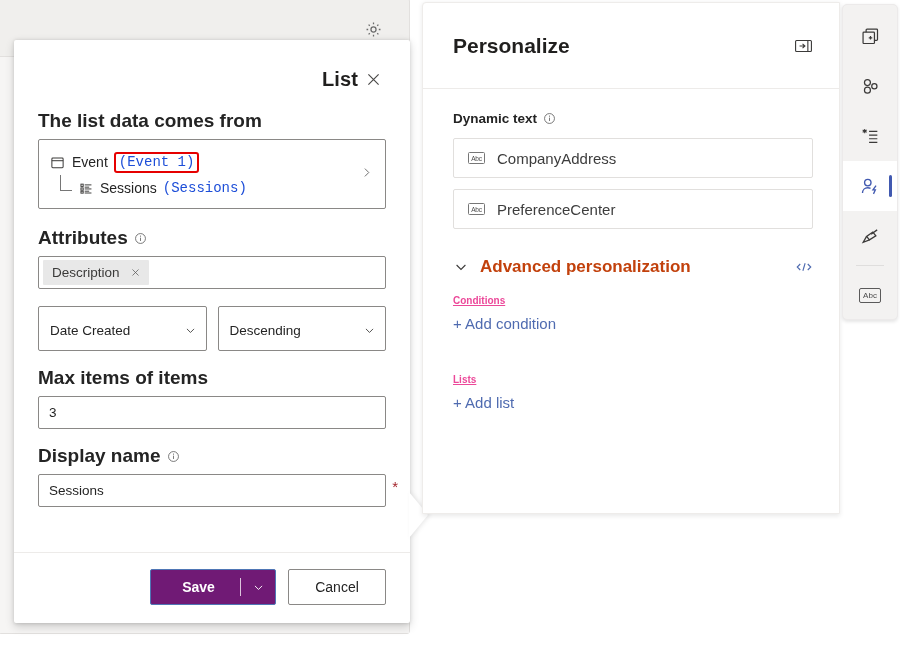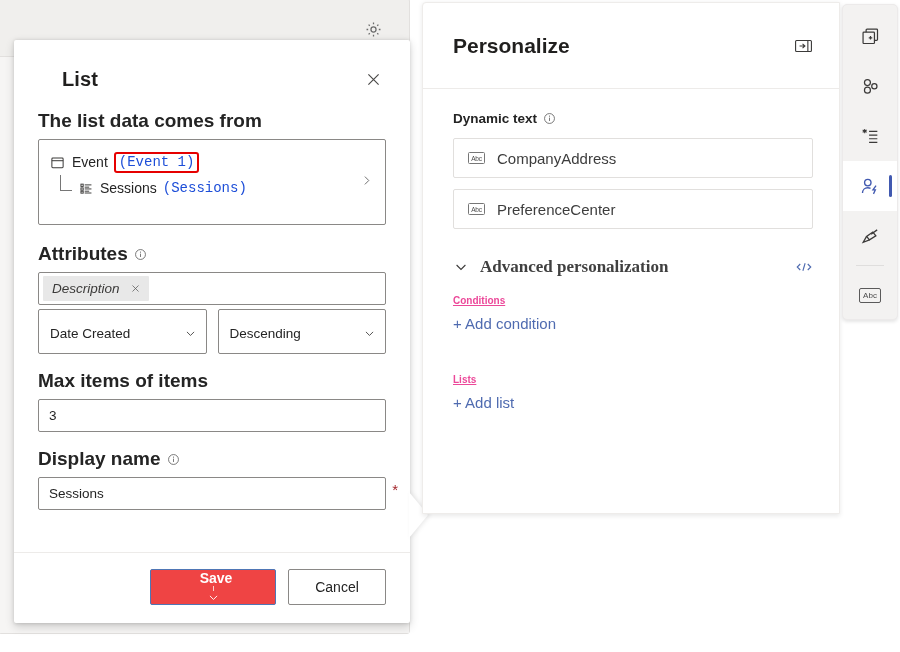--- a/index.html
+++ b/index.html
@@ -49,44 +49,43 @@
   .beak {
     position: absolute; left: 395px; top: 452px;
     width: 0; height: 0;
     border-top: 23px solid transparent;
     border-bottom: 23px solid transparent;
     border-left: 19px solid #ffffff;
     filter: drop-shadow(2px 0 2px rgba(0,0,0,0.09));
   }
 
   .dlg-header {
-    display:flex; align-items:center; justify-content:space-between;
+    display:flex; align-items:center; justify-content:flex-end;
     padding: 24px 22px 6px 16px;
-    margin-left: 32px;
   }
   .dlg-title {
     font-size: 20px; font-weight: 600; color: #201f1e; letter-spacing: 0.1px;
   }
   .close-btn {
     width: 30px; height: 30px; display:flex; align-items:center; justify-content:center;
     color: #494847; cursor: pointer;
   }
 
   .dlg-body { padding: 10px 24px 0 24px; flex: 1 1 auto; }
 
   .field-label {
     font-size: 19px; font-weight: 700; color: #242424;
     margin: 0 0 7px 0; display:flex; align-items:center; gap:6px;
   }
   .info-icon { color:#5d5d5d; display:inline-flex; }
 
   
   .source-box {
     border: 1px solid #8a8886; border-radius: 2px;
-    height: 86px; position: relative;
+    height: 70px; position: relative;
     padding: 9px 12px 0 11px;
     margin-bottom: 18px;
     background:#fff;
   }
   .src-row { display:flex; align-items:center; gap:7px; font-size:14px; color:#242424; height:26px;}
   .src-row.child { padding-left: 10px; gap:6px; }
   .src-muted { color:#1d4ed8;font-family:Liberation Mono, monospace; }
   .hl-box {
     outline: 2px solid #e60000;
     padding: 0px 3px 1px 3px;
@@ -100,23 +99,22 @@
     position: relative; top: -5px;
   }
   .src-chevron {
     position: absolute; right: 12px; top: 50%; transform: translateY(-50%);
     color: #616161;
   }
 
   
   .attr-field {
     border: 1px solid #8a8886; border-radius: 2px; height: 33px;
-    display:flex; align-items:center; padding: 0 4px; margin-bottom: 4px;
+    display:flex; align-items:center; padding: 0 4px; margin-bottom: 17px;
     background:#fff;
-    font-style:italic;
   }
   .chip {
     display:flex; align-items:center; gap:10px;
     background: #e8e8e8; color:#3b3a39;
     height: 25px; padding: 0 8px 0 9px; font-size: 13.5px;
     border-radius: 1px;
   }
   .chip-x { color:#585858; display:inline-flex; cursor:pointer; }
 
   
@@ -143,22 +141,22 @@
     border-top: 1px solid #edebe9;
     padding: 16px 24px 18px 24px;
     display:flex; justify-content:flex-end; gap: 12px;
   }
   .btn {
     height: 36px; min-width: 92px; font-size: 14px;
     display:flex; align-items:center; justify-content:center;
     border-radius: 2px; cursor: pointer;
   }
   .btn-primary {
-    background: #ef4444; color:#ffffff; border:1px solid #4f76b5;
-    width: 126px; gap:0; padding:0;flex-direction:column;
+    background: #701a75; color:#ffffff; border:1px solid #4f76b5;
+    width: 126px; gap:0; padding:0;
   }
   .btn-primary .lbl { flex:1 1 auto; text-align:center; font-weight:600; padding-left:6px;}
   .btn-split-divider { width:1px; height:18px; background: rgba(255,255,255,0.75); }
   .btn-split-chev { width: 34px; display:flex; align-items:center; justify-content:center; color:#fff;}
   .btn-default {
     background:#ffffff; color:#242424; border:1px solid #8a8886; width: 98px;
   }
 
   
   .pers-panel {
@@ -193,21 +191,21 @@
     display:flex; align-items:center; justify-content:center;
     font-size: 6.5px; color:#4a4a4a; letter-spacing:-0.2px; flex:none;
     font-family:"Liberation Sans", sans-serif;
   }
 
   .adv-row {
     display:flex; align-items:center; justify-content:space-between;
     margin: 28px 0 18px 0;
   }
   .adv-left { display:flex; align-items:center; gap:11px; }
-  .adv-title { font-size: 17px; font-weight: 600; color:#404040;font-family:Liberation Serif, serif; }
+  .adv-title { font-size: 17px; font-weight: 600; color:#c2410c; }
   .adv-chev { color:#3b3a39; display:flex; }
   .code-icon { color:#4f6bb0; display:flex; cursor:pointer;}
 
   .sub-head { font-size: 10px; font-weight:700; color:#ec4899; margin: 18px 0 9px 0; text-decoration: underline;}
   .link-add { font-size: 15px; color:#4f6bb0; cursor:pointer; }
   .gap-block { height: 24px; }
 
   
   .rail {
     position: absolute; right: 2px; top: 4px;

